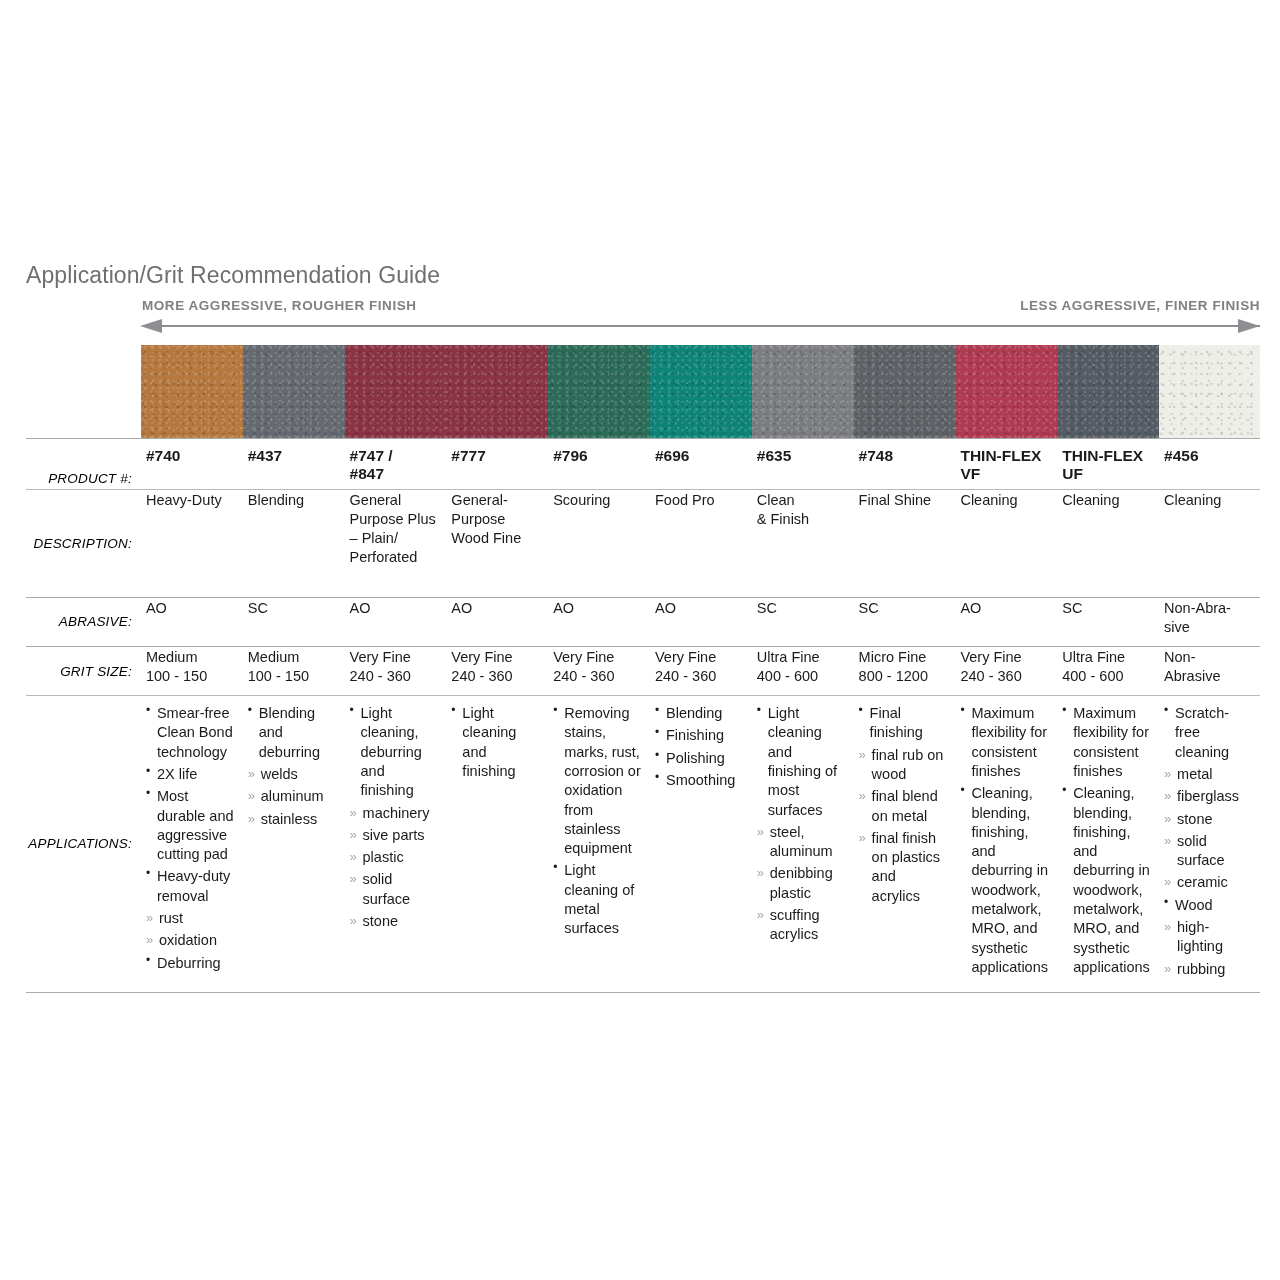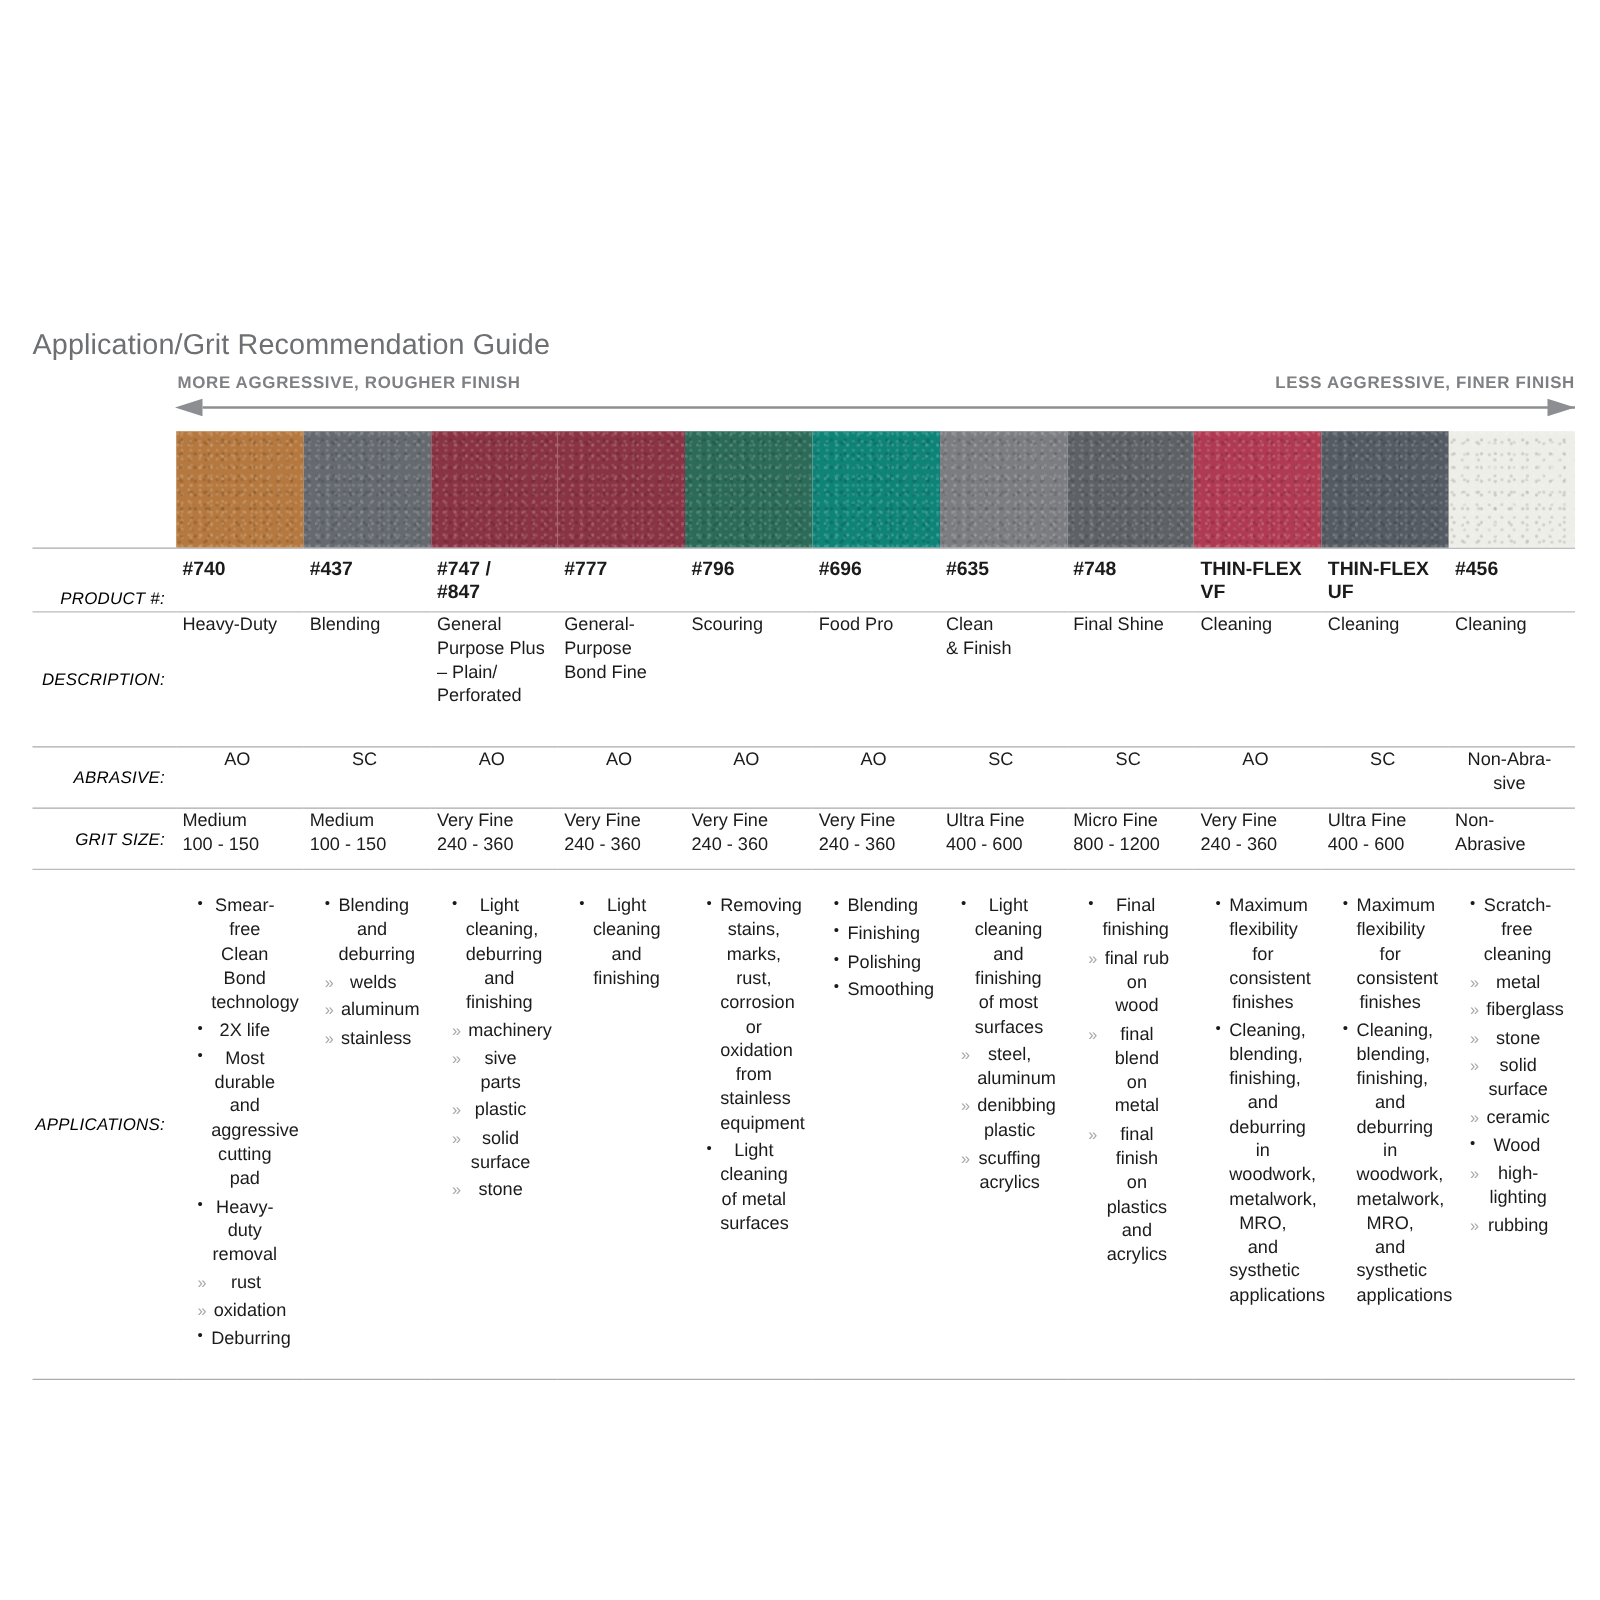--- a/index.html
+++ b/index.html
@@ -132,27 +132,27 @@
     font-size: 15.5px;
     padding-top: 8px; padding-bottom: 6px;
     line-height: 1.15;
   }
   tr.product-row td.cell .pn { white-space: pre-line; }
 
   tr.border-top > td { border-top: 1.6px solid #a9abad; }
   tr.thin-top > td   { border-top: 1.1px solid #b9babc; }
 
   tr.desc-row td.cell   { min-height: 108px; height: 108px; }
-  tr.abr-row td.cell    { height: 44px; text-align: center; }
+  tr.abr-row td.cell    { height: 44px; }
   tr.grit-row td.cell   { height: 44px; }
 
   
   ul.apps {
     list-style: none;
-    margin: 12px; padding: 0; text-align: center;
+    margin: 0; padding: 0;
   }
   ul.apps li {
     position: relative;
     font-size: 14.5px;
     line-height: 1.33;
     color: #1b1b1b;
     margin-bottom: 3px;
   }
   ul.apps li.b {
     padding-left: 11px;
@@ -262,21 +262,21 @@
 VF</span></td>
             <td class="cell"><span class="pn">THIN-FLEX
 UF</span></td>
             <td class="cell"><span class="pn">#456</span></td>
           </tr>
         <tr class="desc-row thin-top" id="row-desc">
           <td class="rowlabel mid">DESCRIPTION:</td>
         <td class="cell" style="white-space: pre-line;">Heavy-Duty</td>
             <td class="cell" style="white-space: pre-line;">Blending</td>
             <td class="cell" style="white-space: pre-line;">General Purpose Plus – Plain/ Perforated</td>
-            <td class="cell" style="white-space: pre-line;">General-Purpose Bond Fine</td>
+            <td class="cell" style="white-space: pre-line;">General-Purpose Wood Fine</td>
             <td class="cell" style="white-space: pre-line;">Scouring</td>
             <td class="cell" style="white-space: pre-line;">Food Pro</td>
             <td class="cell" style="white-space: pre-line;">Clean
 &amp; Finish</td>
             <td class="cell" style="white-space: pre-line;">Final Shine</td>
             <td class="cell" style="white-space: pre-line;">Cleaning</td>
             <td class="cell" style="white-space: pre-line;">Cleaning</td>
             <td class="cell" style="white-space: pre-line;">Cleaning</td>
           </tr>
         <tr class="abr-row border-top" id="row-abr">

